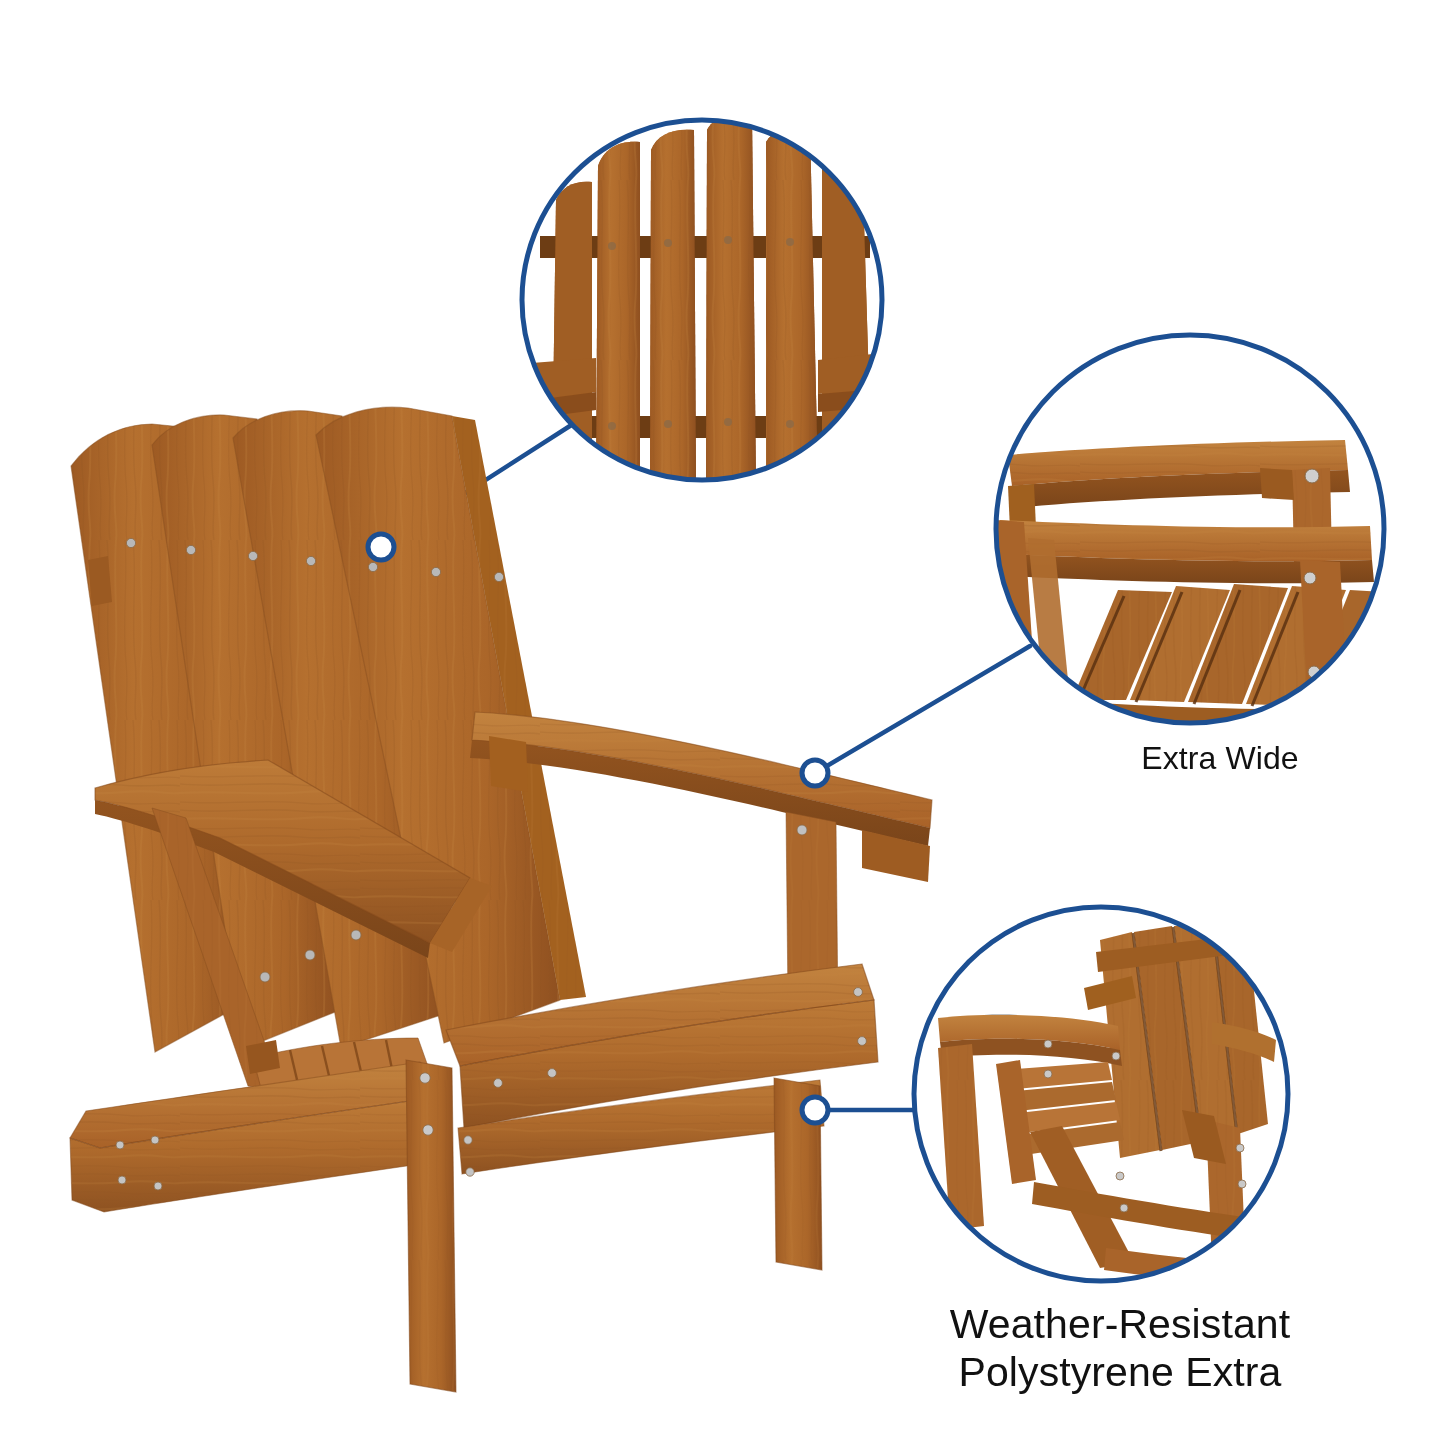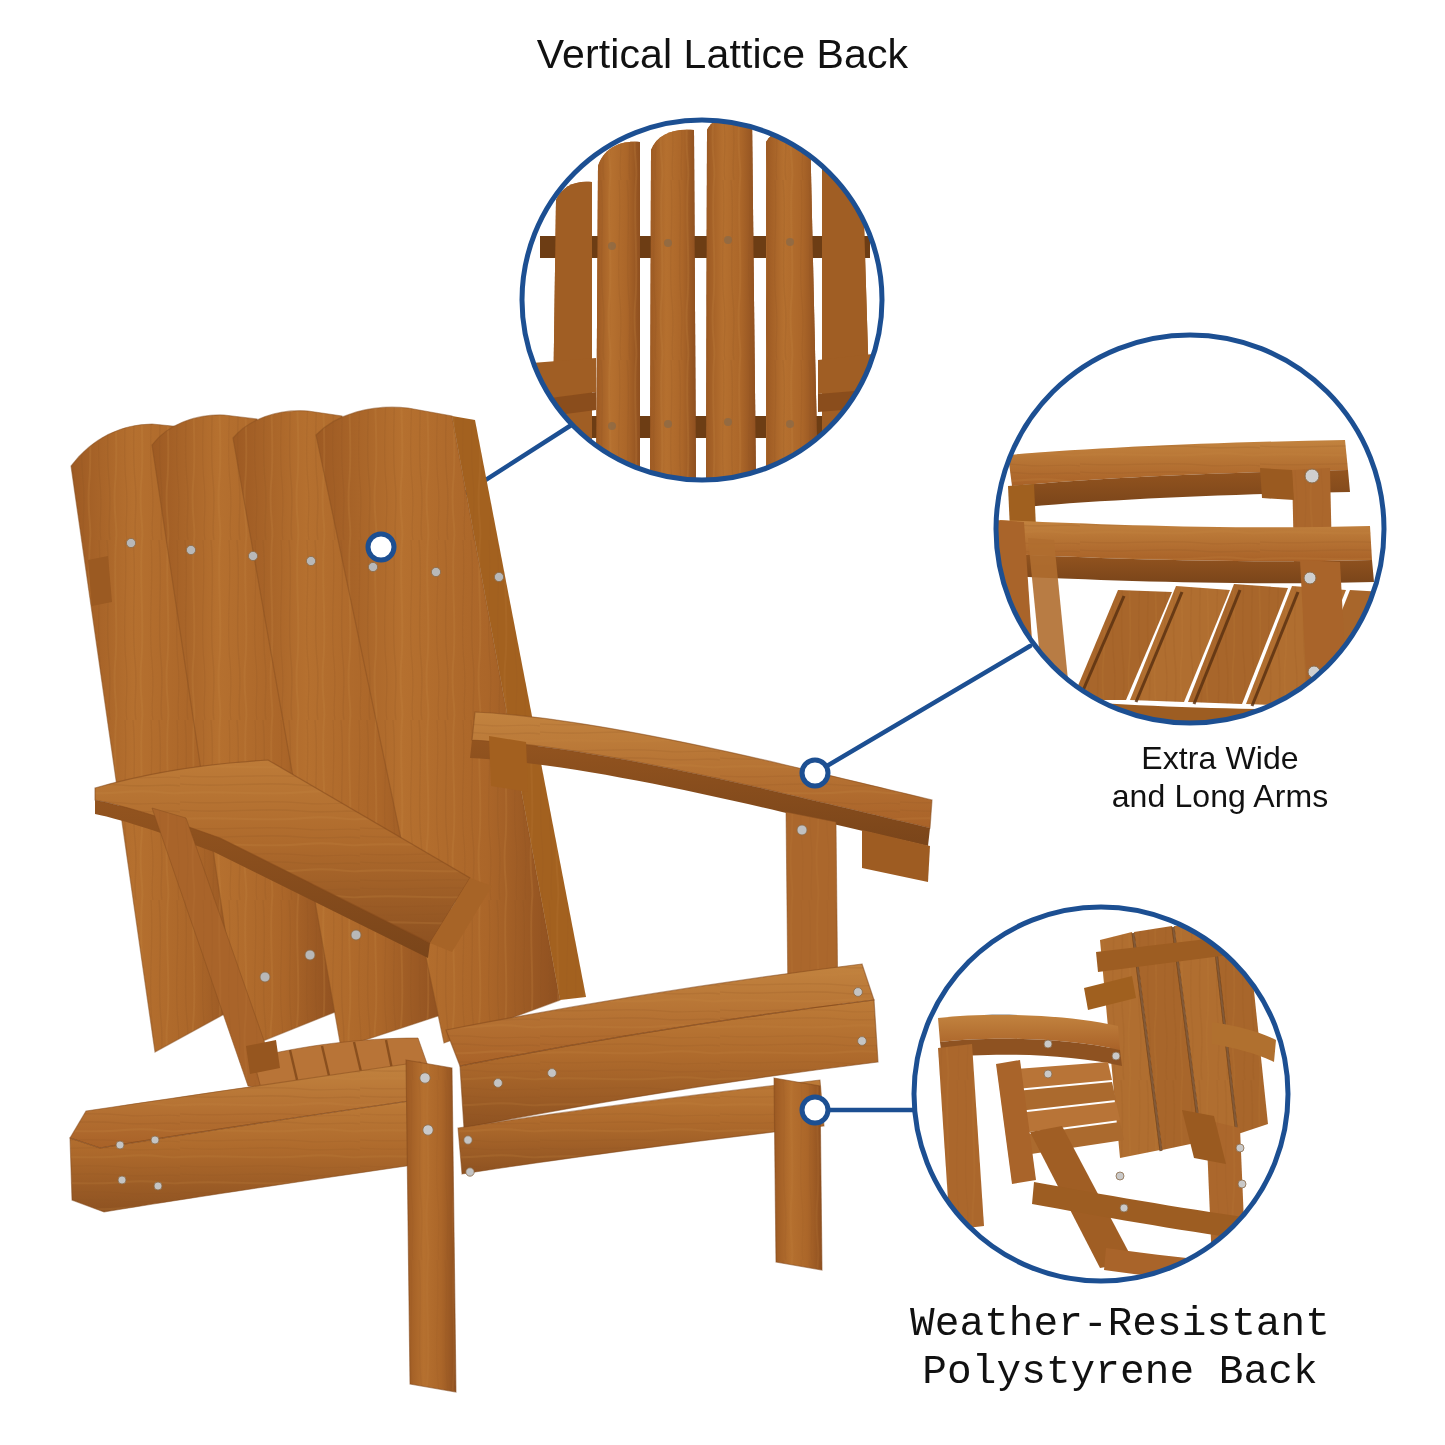--- a/index.html
+++ b/index.html
@@ -34,21 +34,20 @@
     left: 1000px;
     width: 440px;
     top: 740px;
     font-size: 32px;
   }
   #label-frame {
     left: 860px;
     width: 520px;
     top: 1300px;
     font-size: 41px;
-    font-family: Liberation Mono, monospace;
   }
   .svg-layer {
     position: absolute;
     left: 0; top: 0;
     width: 1445px;
     height: 1445px;
   }
 </style>
 </head>
 <body>
@@ -431,19 +430,18 @@
       <circle cx="1101" cy="1094" r="187" fill="none" stroke="#1c4f92" stroke-width="5"></circle>
     </g>
 
     <g>
       <circle cx="381" cy="547" r="13" fill="#ffffff" stroke="#1c4f92" stroke-width="5"></circle>
       <circle cx="815" cy="773" r="13" fill="#ffffff" stroke="#1c4f92" stroke-width="5"></circle>
       <circle cx="815" cy="1110" r="13" fill="#ffffff" stroke="#1c4f92" stroke-width="5"></circle>
     </g>
   </svg>
 
-  <div class="label" id="label-lattice">Vertical Lattice Back</div>
-
-  <div class="label" id="label-arms"><span>Extra Wide</span><br><span>and Long Arms</span></div>
-
-  <div class="label" id="label-frame"><span>Weather-Resistant</span><br><span>Polystyrene Back</span></div>
+
+  <div class="label" id="label-arms"><span>Extra Wide</span><br></div>
+
+  <div class="label" id="label-frame"><span>Weather-Resistant</span><br><span>Polystyrene Extra</span></div>
 
 </div>
 
 </body></html>

